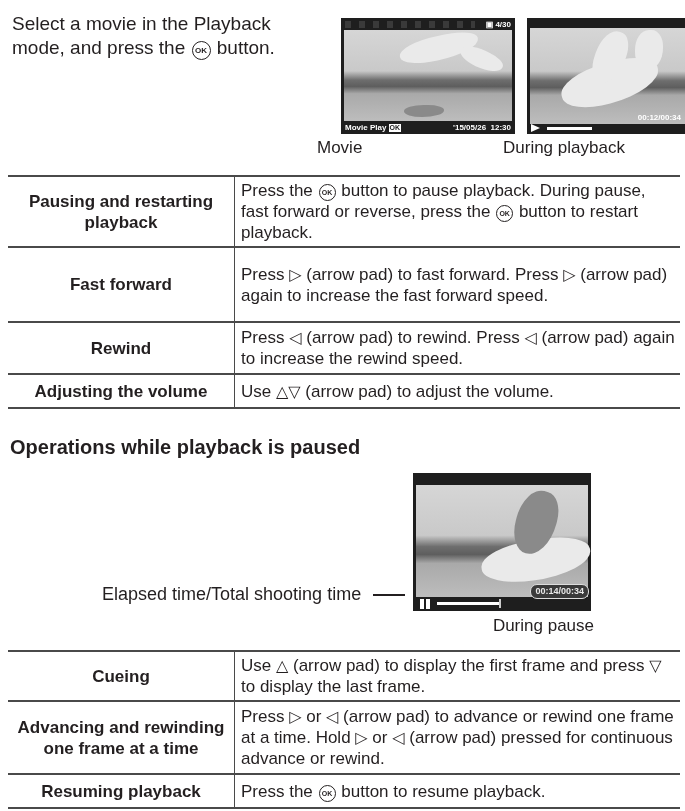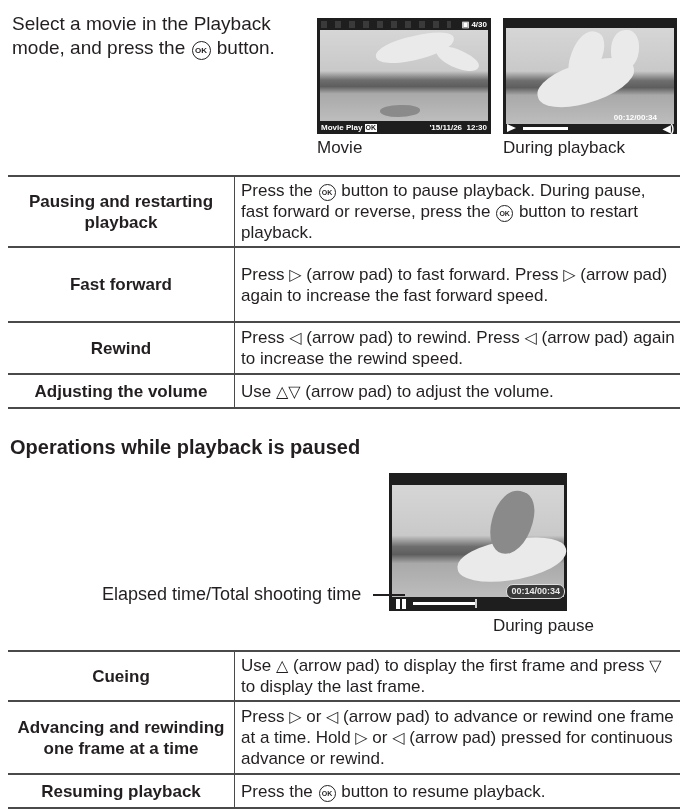--- a/index.html
+++ b/index.html
@@ -6,21 +6,21 @@
   body { width:685px; height:811px; position:relative; overflow:hidden;
          font-family:"Liberation Sans", sans-serif; color:#231f20; }
   .abs { position:absolute; }
   .intro { left:12px; top:12px; font-size:19px; line-height:24px; width:300px; }
   .ok { display:inline-block; width:15px; height:15px; border:1.4px solid #231f20; border-radius:50%;
         font-size:7px; font-weight:bold; line-height:15px; text-align:center; vertical-align:1px;
         margin:0 1px; box-sizing:content-box; }
   .intro .ok { width:17px; height:17px; line-height:17px; font-size:8px; vertical-align:1px; }
 
   
-  .screen { background:#1e1e1e; overflow:hidden; }
+  .screen { background:#1e1e1e; overflow:hidden;margin-left:24px; }
   .screen .img { position:absolute; left:3px; right:3px; background:linear-gradient(180deg,#d6d6d6 0%,#c9c9c9 45%,#6e6e6e 55%,#5e5e5e 62%,#a9a9a9 70%,#bdbdbd 100%); }
   .bird { position:absolute; background:#eaeaea; border-radius:50% 40% 55% 45%; }
   .bird.dark { background:#8a8a8a; }
   .sprockets { position:absolute; left:4px; top:3px; height:7px; right:40px;
                background:repeating-linear-gradient(90deg,#3a3a3a 0 6px,#1e1e1e 6px 14px); }
   .osd { position:absolute; color:#fff; font-weight:bold; font-size:8px; line-height:10px; white-space:nowrap; }
   .okbadge { display:inline-block; background:#fff; color:#1e1e1e; font-size:7px; padding:0 1px; line-height:8px; }
 
   .caption { font-size:17px; text-align:left; }
 
@@ -54,21 +54,21 @@
     <span>4/30</span>
   </div>
   <div class="img" style="top:12px; bottom:13px;">
     <div class="bird" style="left:55px; top:6px; width:80px; height:24px; transform:rotate(-12deg);"></div>
     <div class="bird" style="left:115px; top:20px; width:45px; height:18px; transform:rotate(25deg);"></div>
     <div class="bird dark" style="left:60px; top:75px; width:40px; height:12px;"></div>
   </div>
   <div class="osd" style="left:4px; bottom:1px; width:166px;">
     <span>Movie Play</span>
     <span class="okbadge">OK</span>
-    <span style="position:absolute; right:0;"><span>'15/11/26</span>&nbsp;&nbsp;<span>12:30</span></span>
+    <span style="position:absolute; right:0;"><span>'15/05/26</span>&nbsp;&nbsp;<span>12:30</span></span>
   </div>
 </div>
 <div class="abs caption" style="left:317px; top:138px; width:174px;">Movie</div>
 
 <div class="abs screen" style="left:503px; top:18px; width:174px; height:116px;">
   <div class="img" style="top:10px; bottom:10px;">
     <div class="bird" style="left:30px; top:35px; width:100px; height:40px; transform:rotate(-15deg);"></div>
     <div class="bird" style="left:65px; top:2px; width:30px; height:55px; transform:rotate(20deg);"></div>
     <div class="bird" style="left:105px; top:2px; width:28px; height:40px;"></div>
   </div>

